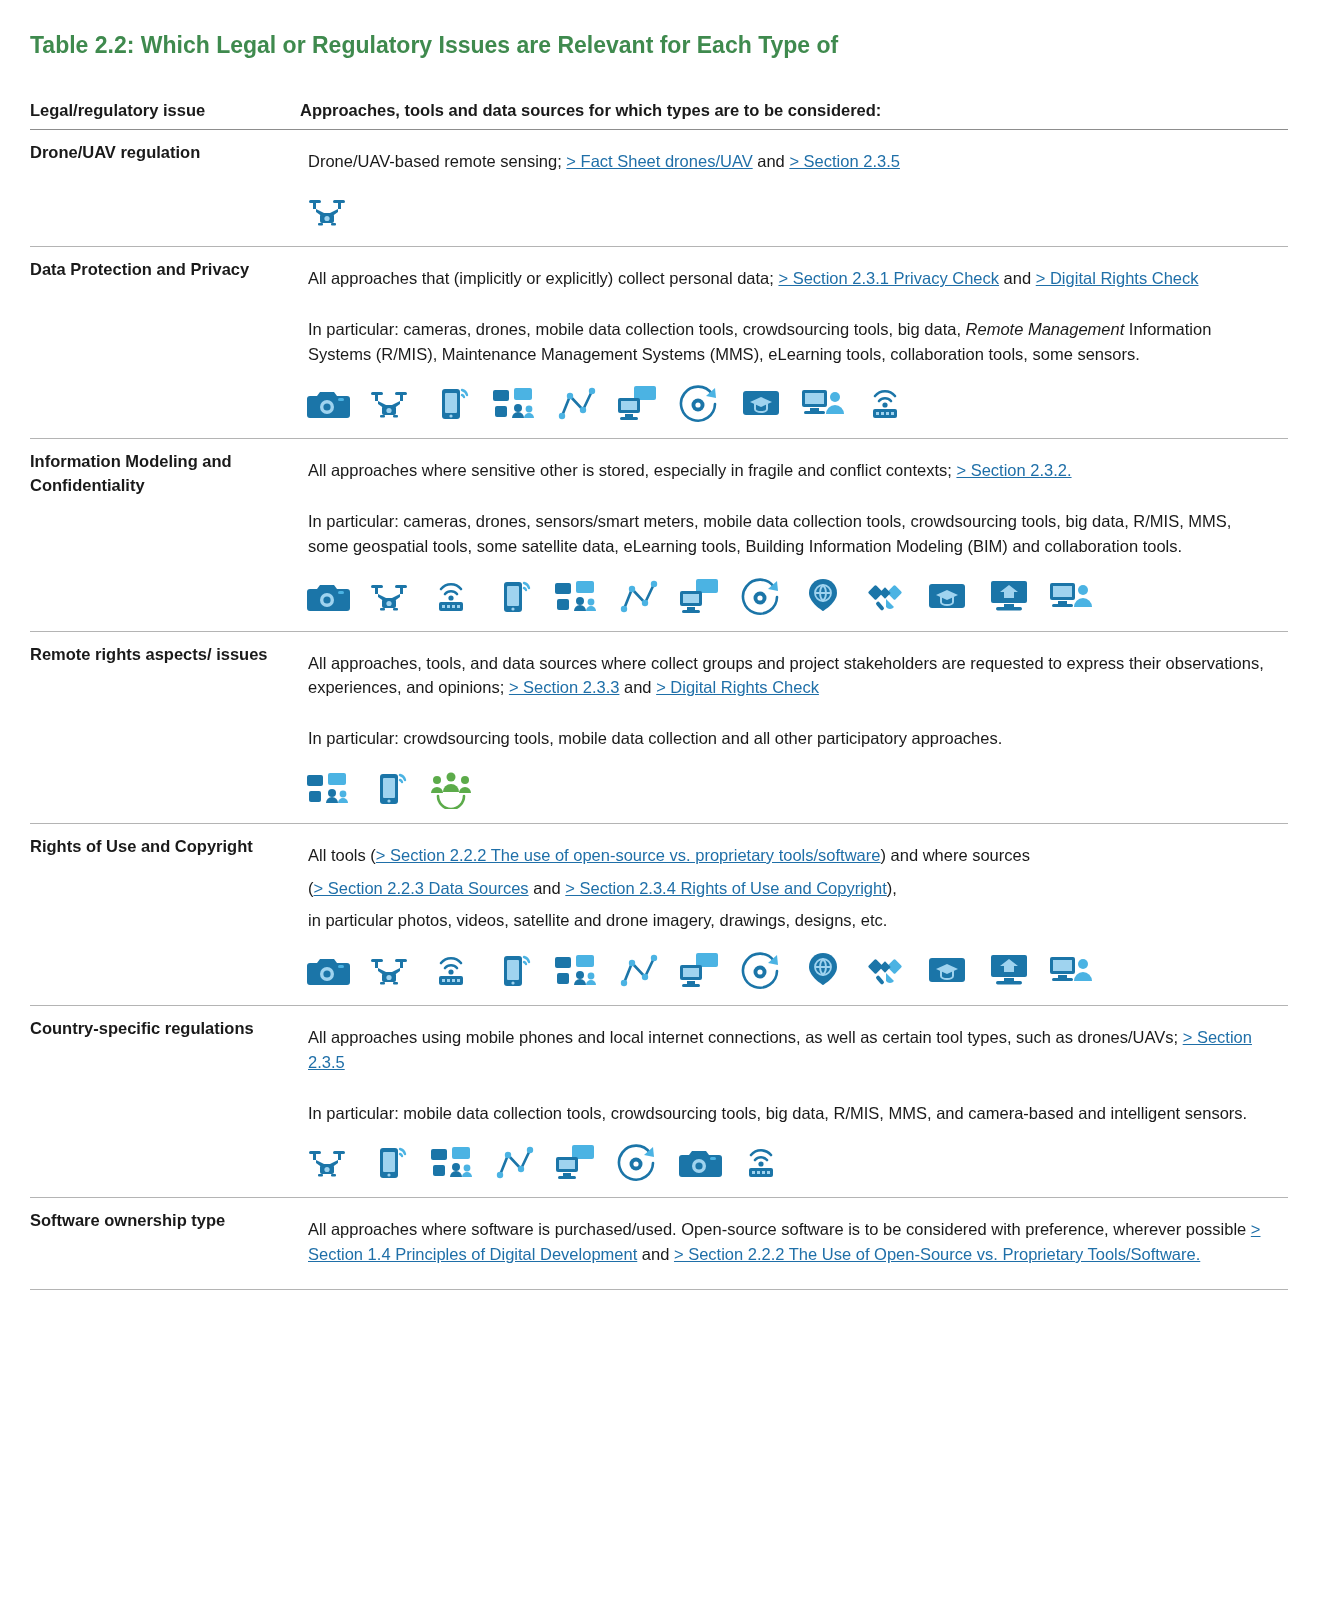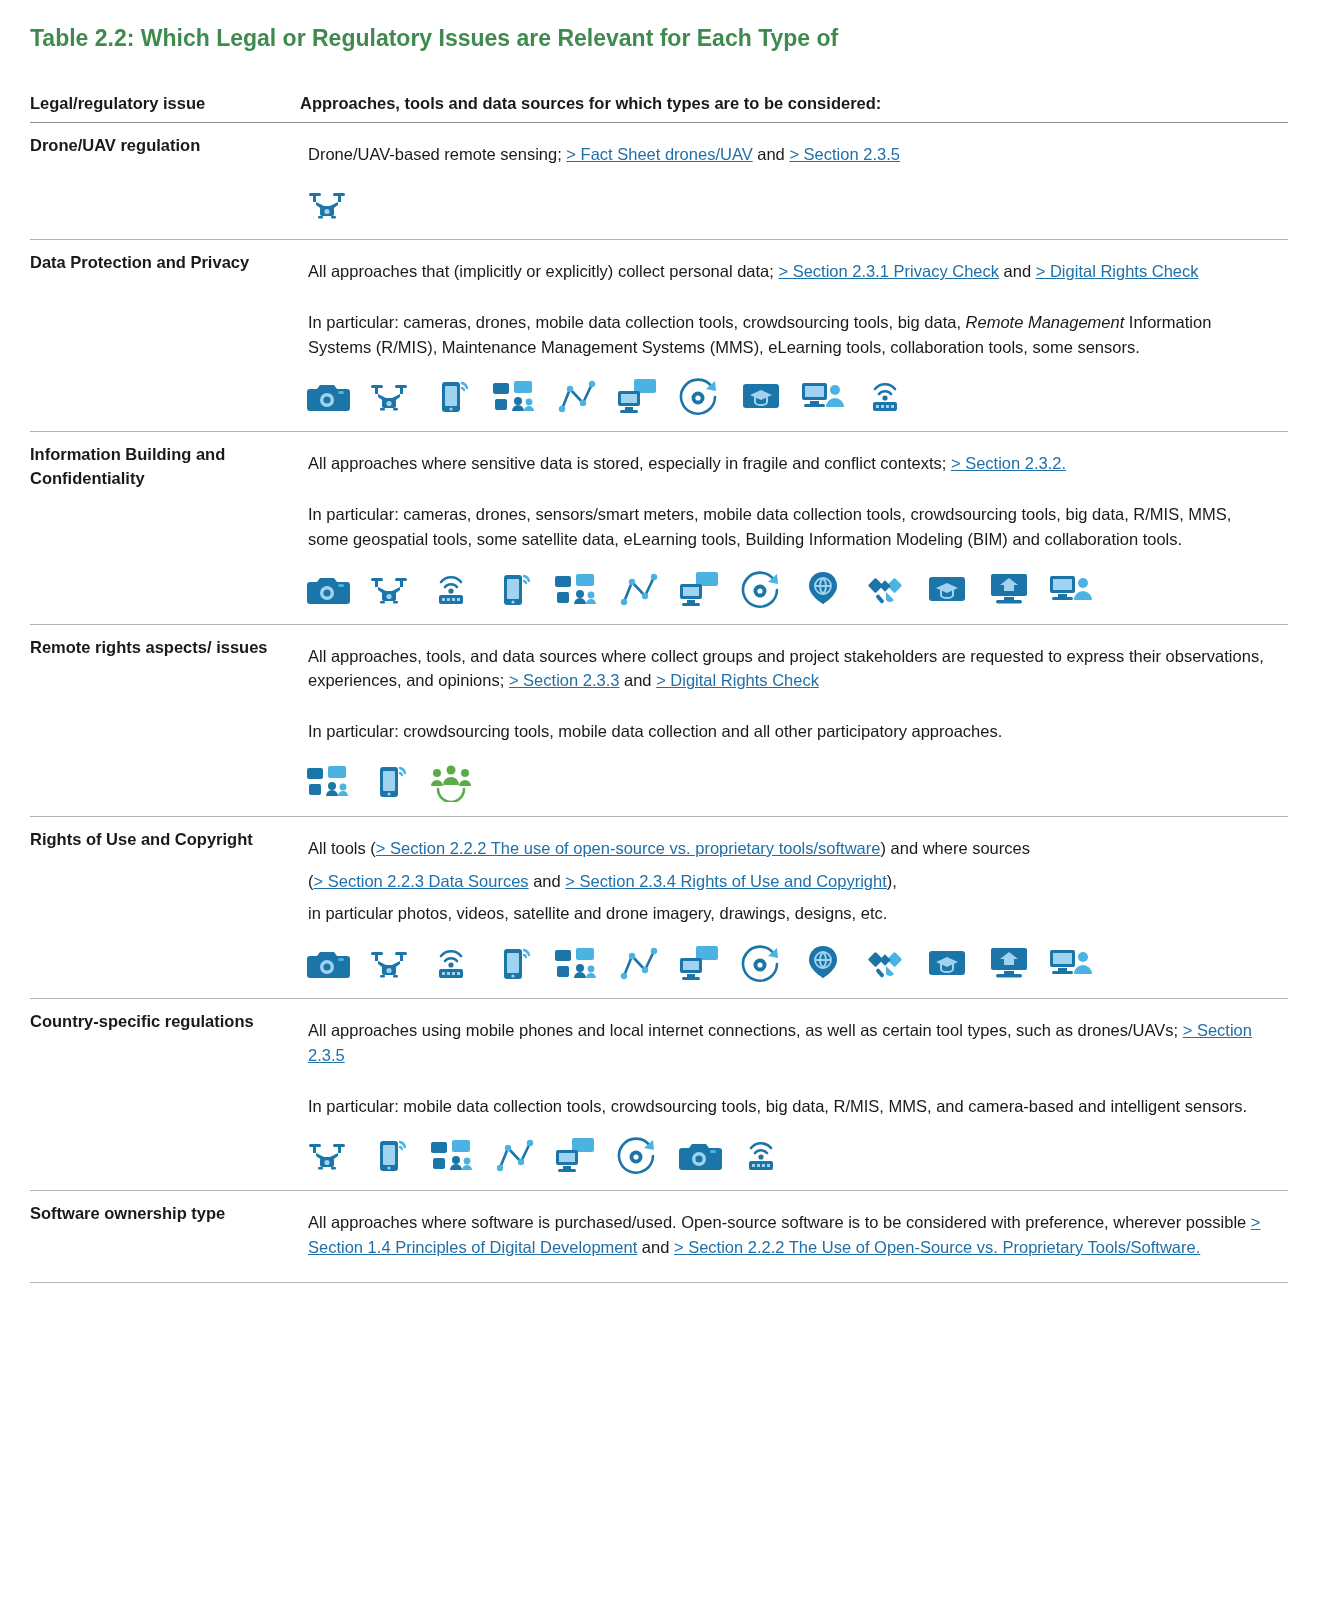--- a/index.html
+++ b/index.html
@@ -18,21 +18,21 @@
     box-sizing: border-box;
     padding: 22px 30px 10px 30px;
   }
   .title {
     color: #3f8a4e;
     font-size: 23px;
     font-weight: bold;
     line-height: 1.45;
     margin: 0 0 30px 0;
   }
-  .title .line1 { display: block; }
+  .title .line1 { display: block; margin-top: 7px; }
   .title .line2 { display: block; padding-left: 138px; }
 
   table.tbl {
     width: 100%;
     border-collapse: collapse;
     table-layout: fixed;
   }
   table.tbl col.c1 { width: 262px; }
   table.tbl col.c2 { width: auto; }
 
@@ -232,23 +232,23 @@
                 <rect x="21" y="32" width="3" height="3" fill="#9fd3ef"></rect>
                 <rect x="26" y="32" width="3" height="3" fill="#9fd3ef"></rect>
                 <rect x="31" y="32" width="3" height="3" fill="#9fd3ef"></rect>
               </g>
             </svg>
           </div>
         </td>
       </tr>
 
       <tr>
-        <td class="issue">Information Building and Confidentiality</td>
+        <td class="issue">Information Modeling and Confidentiality</td>
         <td class="detail">
-          <p><span>All approaches where sensitive data is stored, especially in fragile and conflict contexts; </span><a class="lnk" href="#">&gt; Section 2.3.2.</a></p>
+          <p><span>All approaches where sensitive other is stored, especially in fragile and conflict contexts; </span><a class="lnk" href="#">&gt; Section 2.3.2.</a></p>
           <p class="gap">In particular: cameras, drones, sensors/smart meters, mobile data collection tools, crowdsourcing tools, big data, R/MIS, MMS, some geospatial tools, some satellite data, eLearning tools, Building Information Modeling (BIM) and collaboration tools.</p>
           <div class="icons">
             <svg class="ic" viewBox="0 0 50 44">
               <g fill="#1b75a8">
                 <path d="M5 16 h10 l3-4 h14 l3 4 h10 a3 3 0 0 1 3 3 v16 a3 3 0 0 1 -3 3 h-37 a3 3 0 0 1 -3 -3 v-16 a3 3 0 0 1 3 -3z"></path>
                 <circle cx="25" cy="27" r="7" fill="#9fd3ef"></circle>
                 <circle cx="25" cy="27" r="3.6" fill="#1b75a8"></circle>
                 <rect x="36" y="18" width="6" height="3" rx="1.5" fill="#4bb3e3"></rect>
               </g>
             </svg>

